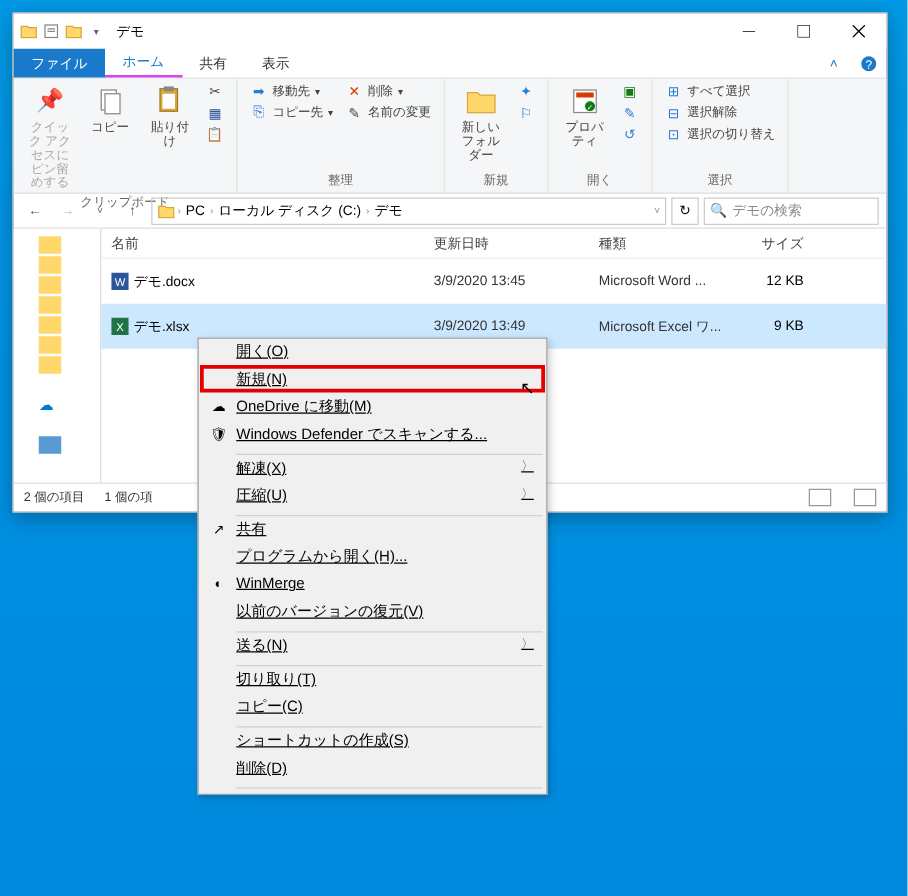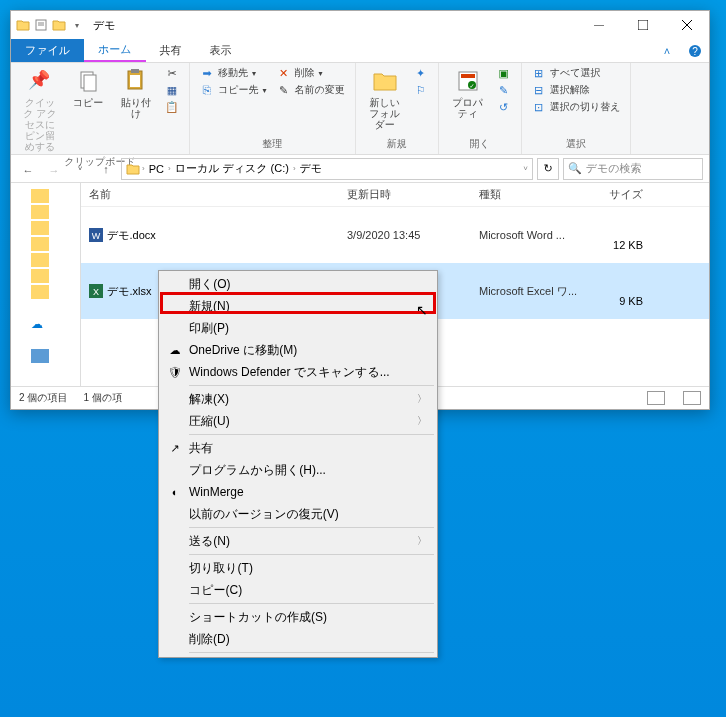--- a/index.html
+++ b/index.html
@@ -44,26 +44,26 @@
 .colhdr div { padding: 4px 8px; }
 .col-name { width: 258px; }
 .col-date { width: 132px; }
 .col-type { width: 120px; }
 .col-size { width: 60px; text-align: right; }
 .row { display: flex; align-items: center; }
 .row.selected { background: #cce8ff; }
 .row .col-name { display: flex; align-items: center; gap: 4px; padding: 2px 8px; }
 .row .fic { width: 14px; height: 14px; display: inline-flex; align-items: center; justify-content: center; font-size: 10px; }
 .row .col-date, .row .col-type { padding: 2px 8px; color: #333; }
-.row .col-size { padding: 12px 8px; text-align: right; margin-top: 20px; }
+.row .col-size { padding: 12px 8px; text-align: right; }
 .status { position: absolute; bottom: 0; left: 0; right: 0; height: 22px; border-top: 1px solid #ddd; display: flex; align-items: center; font-size: 10px; padding: 11px 8px; gap: 16px; color: #333; background: #fff; }
 .status .spacer { flex: 1; }
 .status .viewbtn { width: 18px; height: 14px; border: 1px solid #999; margin-left: 2px; }
 .ctxmenu { position: absolute; left: 158px; top: 270px; width: 280px; background: #f0f0f0; border: 1px solid #a0a0a0; box-shadow: 2px 2px 6px rgba(0,0,0,0.2); font-size: 12px; padding: 2px; }
-.ctxitem { display: flex; align-items: center; height: 22px; padding: 0 8px 0 28px; position: relative; }
+.ctxitem { display: flex; height: 22px; padding: 0 8px 0 28px; position: relative; text-decoration: underline; }
 .ctxitem .ci-icon { position: absolute; left: 6px; width: 16px; height: 16px; display: flex; align-items: center; justify-content: center; font-size: 11px; }
 .ctxitem .arrow { margin-left: auto; font-size: 10px; color: #555; }
 .ctxsep { height: 1px; background: #d0d0d0; margin: 2px 1px 2px 28px; }
 .highlight { position: absolute; border: 3px solid #e30000; pointer-events: none; left: 160px; top: 292px; width: 276px; height: 22px; }
 .cursor { position: absolute; left: 416px; top: 302px; font-size: 14px; pointer-events: none; color: #000; }
 svg { display: block; }
 </style>
 </head>
 <body>
 
@@ -359,23 +359,20 @@
 </div>
 
 <div class="ctxmenu" id="ctxmenu">
     <div class="ctxitem">
       <span>開く(O)</span>
     </div>
     <div class="ctxitem">
       <span>新規(N)</span>
     </div>
     <div class="ctxitem">
-      <span>印刷(P)</span>
-    </div>
-    <div class="ctxitem">
       <span class="ci-icon">☁</span>
       <span>OneDrive に移動(M)</span>
     </div>
     <div class="ctxitem">
       <span class="ci-icon">🛡</span>
       <span>Windows Defender でスキャンする...</span>
     </div>
     <div class="ctxsep"></div>
     <div class="ctxitem">
       <span>解凍(X)</span>

